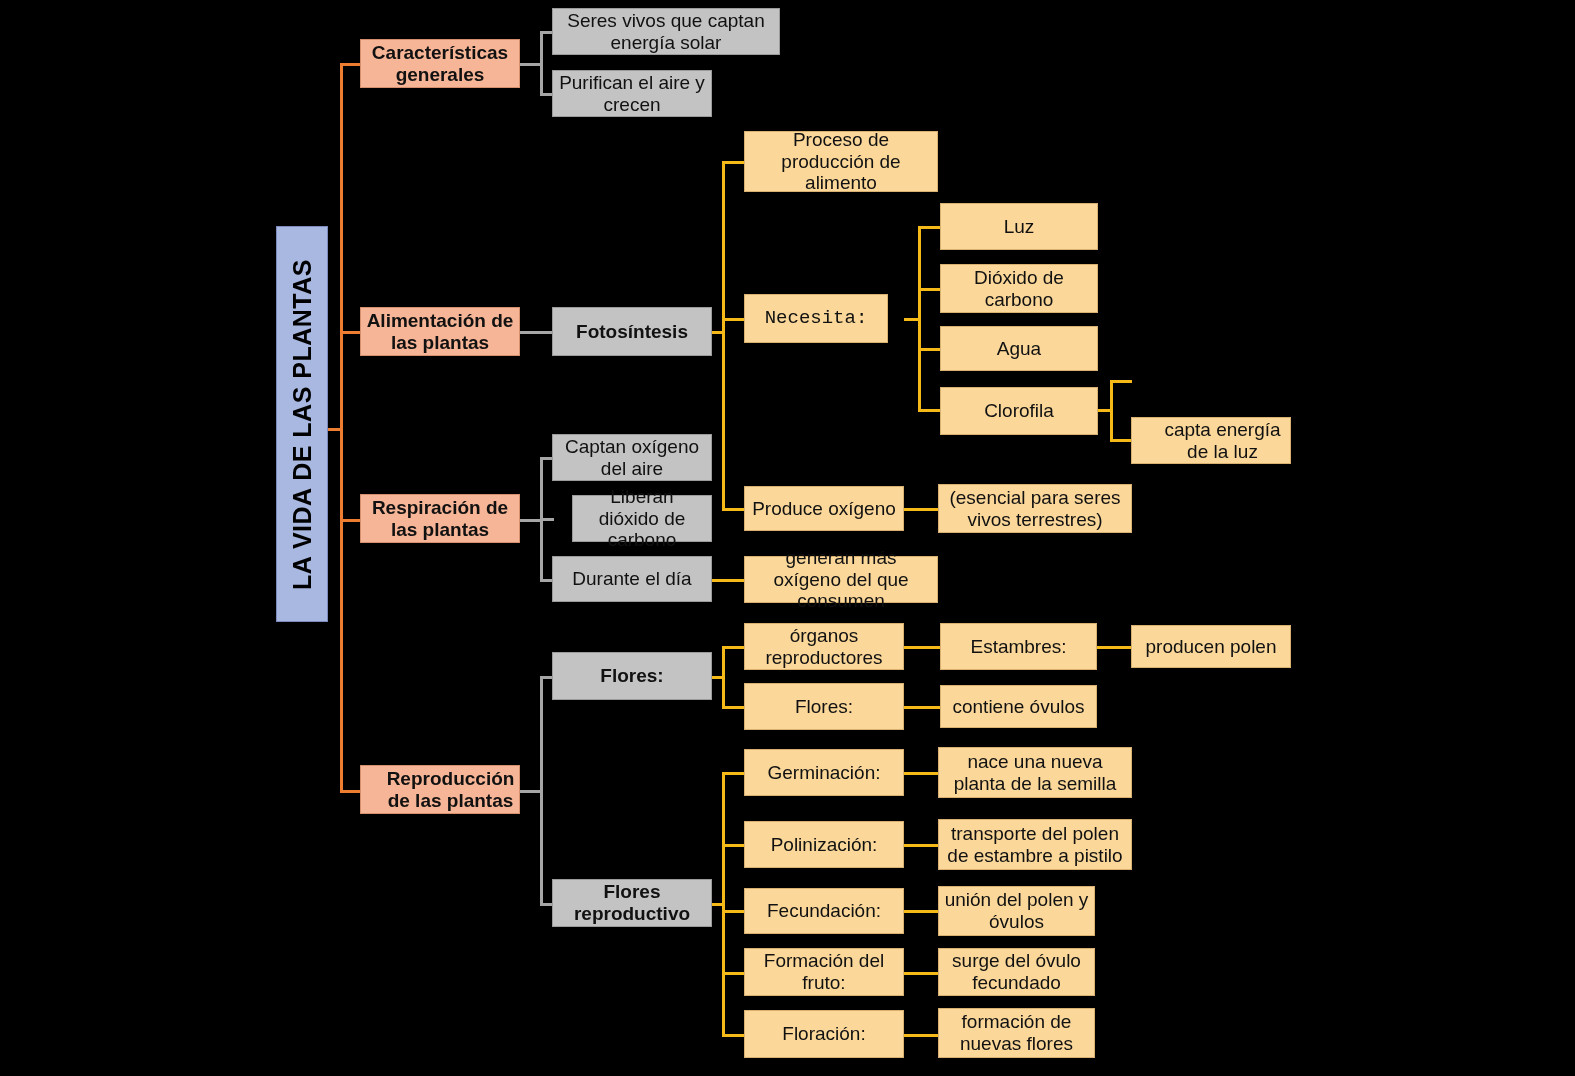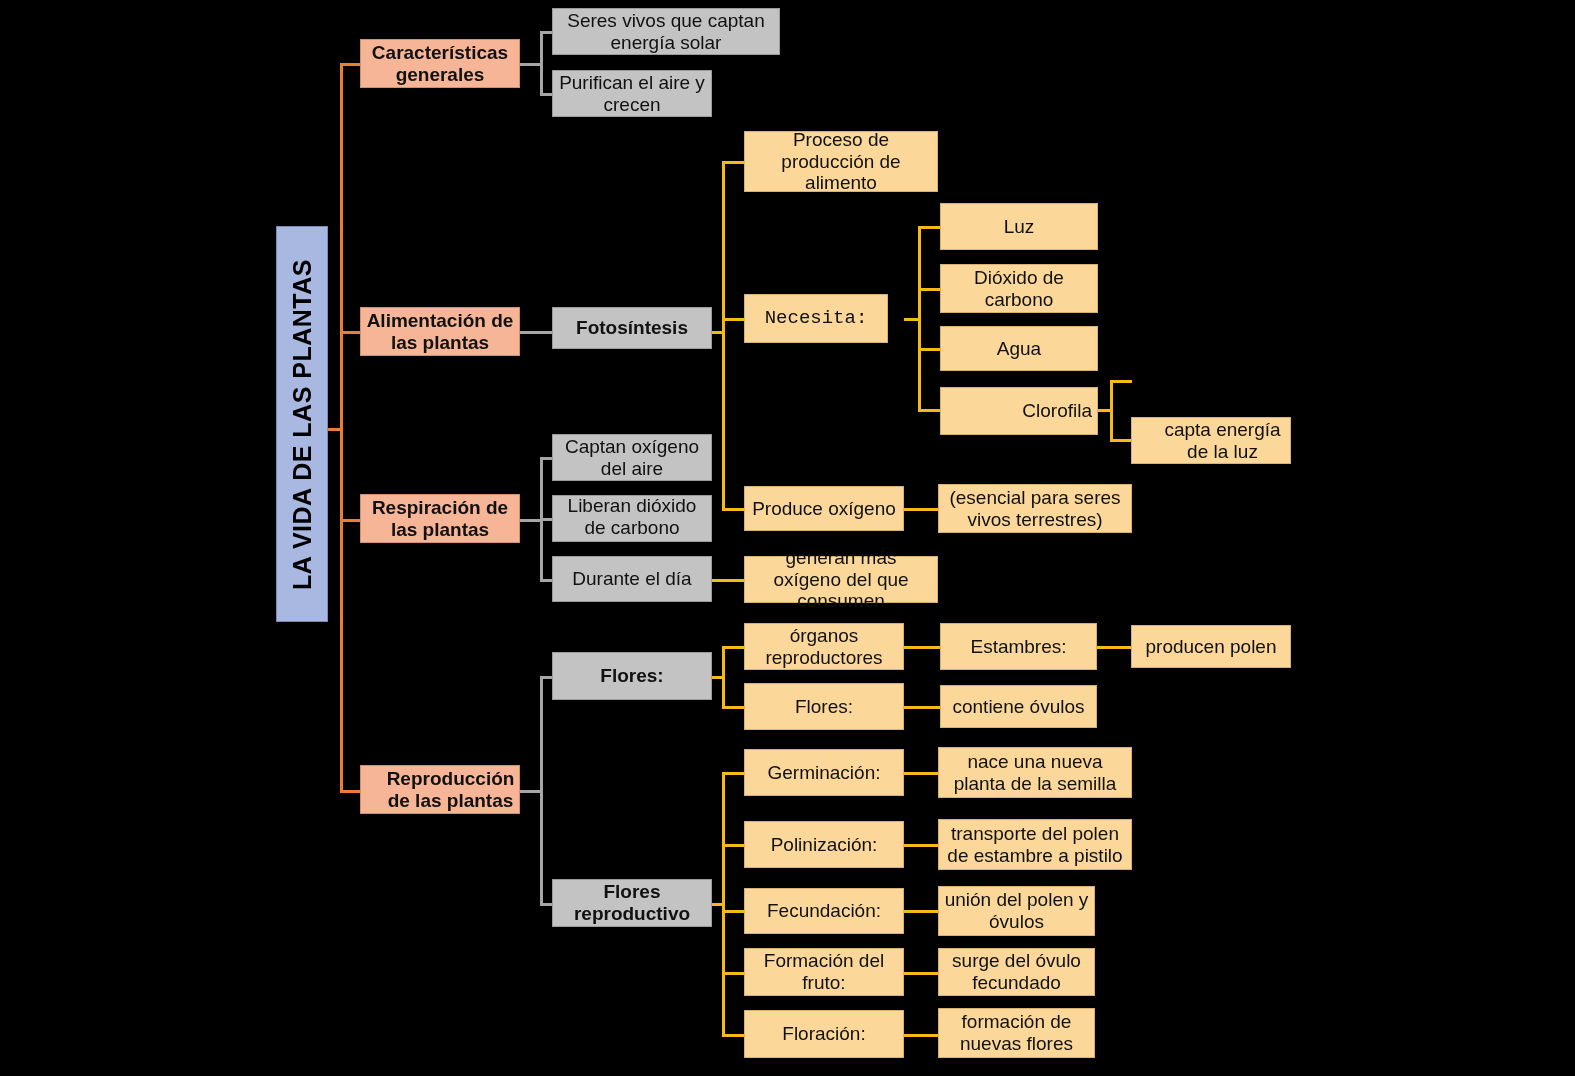--- a/index.html
+++ b/index.html
@@ -134,62 +134,62 @@
   <div class="node gray" style="left:552px;top:8px;width:228px;height:47px;">
     <span>Seres vivos que captan energía solar</span>
   </div>
   <div class="node gray" style="left:552px;top:70px;width:160px;height:47px;">
     <span>Purifican el aire y crecen</span>
   </div>
 
   <div class="node salmon" style="left:360px;top:307px;width:160px;height:49px;">
     <span>Alimentación de las plantas</span>
   </div>
-  <div class="node gray bold" style="left:552px;top:307px;width:160px;height:42px;text-align:center;">
+  <div class="node gray bold" style="left:552px;top:307px;width:160px;height:49px;text-align:center;">
     <span>Fotosíntesis</span>
   </div>
 
   <div class="node yellow" style="left:744px;top:131px;width:194px;height:61px;">
     <span>Proceso de producción de alimento</span>
   </div>
   <div class="node yellow" style="left:744px;top:294px;width:144px;height:49px;font-family:Liberation Mono, monospace;">
     <span>Necesita:</span>
   </div>
 
   <div class="node yellow" style="left:940px;top:203px;width:158px;height:47px;">
     <span>Luz</span>
   </div>
   <div class="node yellow" style="left:940px;top:264px;width:158px;height:49px;">
     <span>Dióxido de carbono</span>
   </div>
   <div class="node yellow" style="left:940px;top:326px;width:158px;height:45px;">
     <span>Agua</span>
   </div>
-  <div class="node yellow" style="left:940px;top:387px;width:158px;height:48px;justify-content:flex-end;">
+  <div class="node yellow" style="left:940px;top:387px;width:158px;height:48px;">
     <span>Clorofila</span>
   </div>
 
   <div class="node yellow" style="left:1131px;top:417px;width:160px;height:47px;padding-left:28px;">
     <span>capta energía de la luz</span>
   </div>
 
   <div class="node yellow" style="left:744px;top:486px;width:160px;height:45px;">
     <span>Produce oxígeno</span>
   </div>
   <div class="node yellow" style="left:938px;top:484px;width:194px;height:49px;">
     <span>(esencial para seres vivos terrestres)</span>
   </div>
 
   <div class="node salmon" style="left:360px;top:494px;width:160px;height:49px;">
     <span>Respiración de las plantas</span>
   </div>
   <div class="node gray" style="left:552px;top:434px;width:160px;height:47px;">
     <span>Captan oxígeno del aire</span>
   </div>
-  <div class="node gray" style="left:552px;top:495px;width:160px;height:47px;align-items:flex-end;">
+  <div class="node gray" style="left:572px;top:495px;width:140px;height:47px;">
     <span>Liberan dióxido de carbono</span>
   </div>
   <div class="node gray" style="left:552px;top:556px;width:160px;height:46px;">
     <span>Durante el día</span>
   </div>
   <div class="node yellow" style="left:744px;top:556px;width:194px;height:47px;">
     <span>generan más oxígeno del que consumen</span>
   </div>
 
   <div class="node salmon" style="left:360px;top:765px;width:160px;height:49px;padding-left:26px;">

